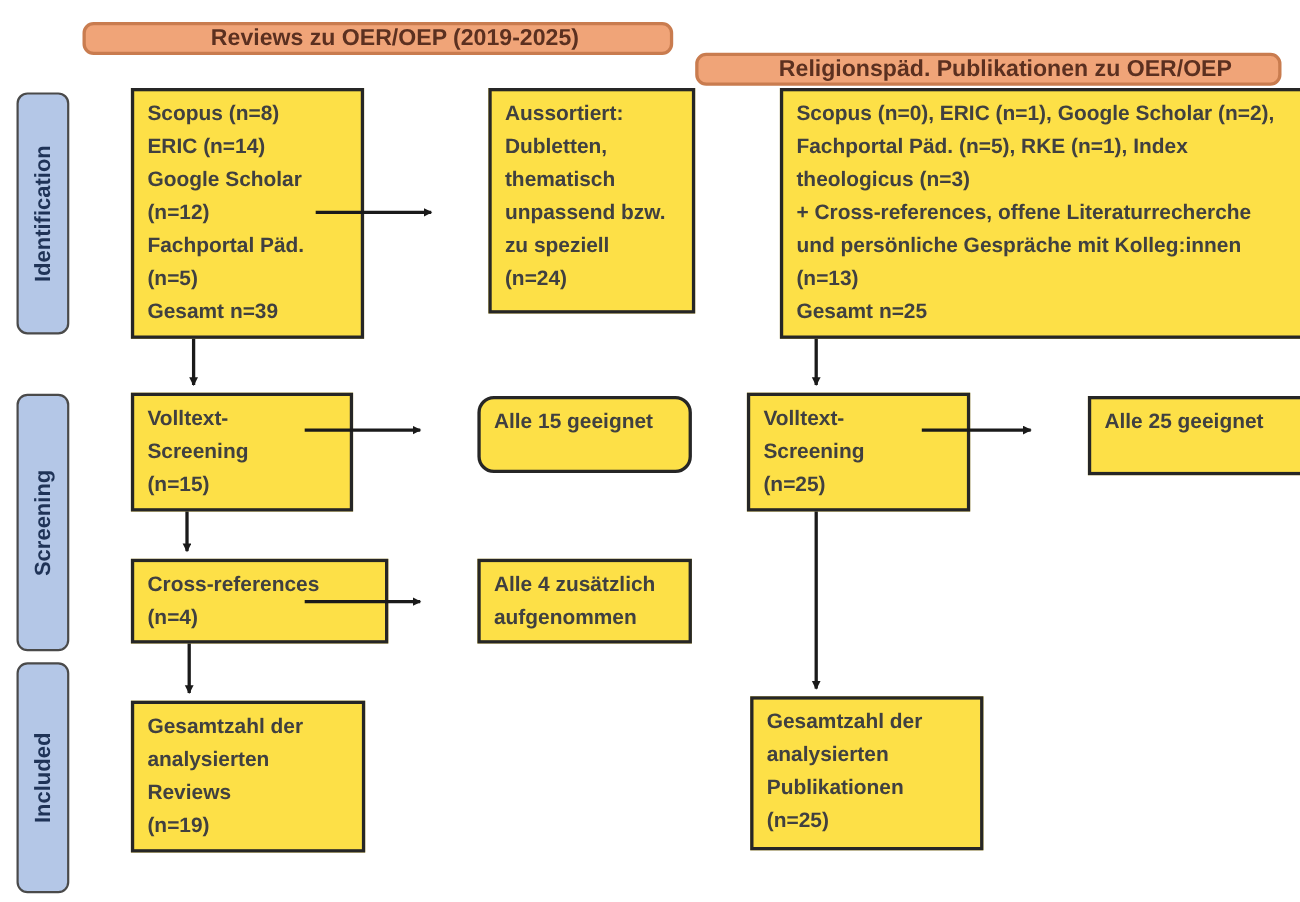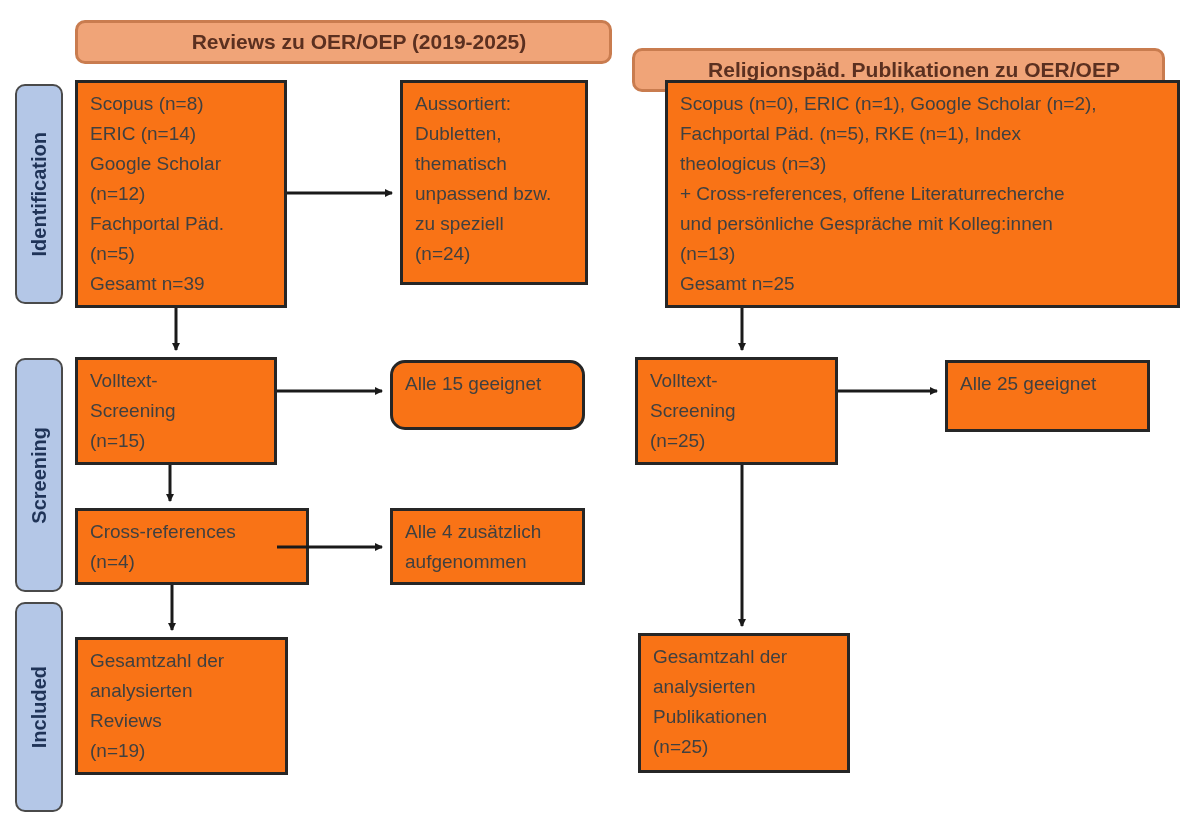--- a/index.html
+++ b/index.html
@@ -12,21 +12,21 @@
     font-family:"Liberation Sans", sans-serif;
     background:var(--background);
   }
   .canvas{
     position:relative;
     width:1182px; height:820px;
     background:var(--background);
     overflow:hidden;
   }
   .hdr{
-    position:absolute; height:44px;
+    position:absolute; height:30px;
     background:var(--header_fill);
     border:3px solid var(--header_border);
     border-radius:10px;
     color:var(--header_text);
     font-size:21px; font-weight:700;
     display:flex; align-items:center; justify-content:center;
     text-align:center;
     padding-left:31px;
   }
   .hdr-left{left:75px; top:20px; width:537px;}
@@ -43,27 +43,28 @@
   .stage span{
     writing-mode:vertical-rl;
     transform:rotate(180deg);
     white-space:nowrap;
   }
   .stage-id{top:84px; height:220px;}
   .stage-sc{top:358px; height:234px;}
   .stage-in{top:602px; height:210px;}
   .box{
     position:absolute;
-    background:#f97316;
+    background:#fde047;
     border:3px solid var(--box_border);
     color:var(--box_text);
-    font-size:19px; font-weight:400;
+    font-size:19px; font-weight:700;
     line-height:30px;
     padding:6px 8px 6px 12px;
     white-space:pre-line;
+    margin-left:44px;
   }
   .arrows{position:absolute; left:0; top:0; width:1182px; height:820px; pointer-events:none;}
 </style>
 </head>
 <body>
 
 <div class="canvas">
 
   <div class="hdr hdr-left">Reviews zu OER/OEP (2019-2025)</div>
   <div class="hdr hdr-right">Religionspäd. Publikationen zu OER/OEP</div>

